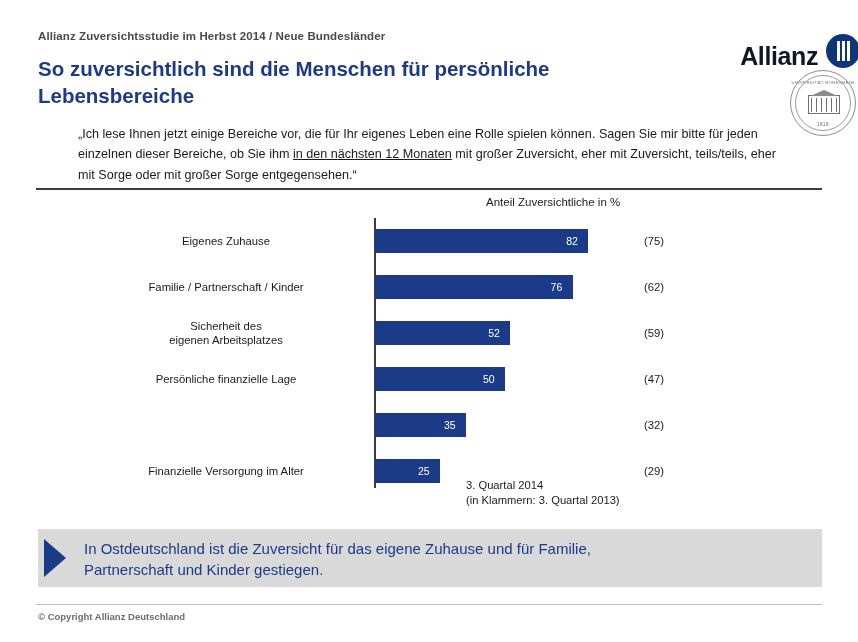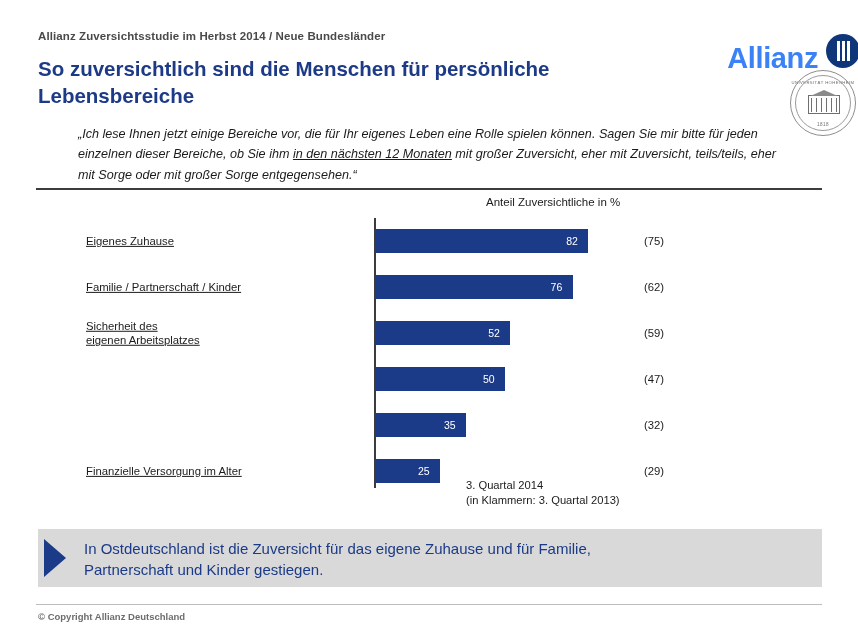--- a/index.html
+++ b/index.html
@@ -49,23 +49,23 @@
     position: absolute;
     right: 26px;
     top: 22px;
     width: 200px;
     height: 90px;
   }
   .logo-text {
     position: absolute;
     right: 58px;
     top: 20px;
-    font-size: 29px;
+    font-size: 25px;
     font-weight: bold;
-    color: #3b82f6;
+    color: #0f172a;
     letter-spacing: -0.4px;
   }
   .logo-mark {
     position: absolute;
     right: 16px;
     top: 12px;
     width: 34px;
     height: 34px;
     border-radius: 50%;
     background: #10367a;
@@ -141,21 +141,20 @@
 
   
   .quote {
     position: absolute;
     left: 78px;
     top: 124px;
     width: 700px;
     font-size: 12.6px;
     line-height: 1.62;
     color: #1b1b1b;
-    font-style: italic;
   }
   .quote u { text-decoration: underline; }
 
   .rule {
     position: absolute;
     left: 36px;
     top: 188px;
     width: 786px;
     height: 2px;
     background: #3c3c3c;
@@ -187,27 +186,26 @@
   .row {
     position: absolute;
     left: 0;
     width: 786px;
     height: 46px;
   }
   .row .cat {
     position: absolute;
     right: 456px;
     width: 280px;
-    text-align: left;
+    text-align: center;
     font-size: 11.3px;
     line-height: 1.26;
     color: #1b1b1b;
     top: 50%;
     transform: translateY(-50%);
-    text-decoration: underline;
   }
   .row .bar {
     position: absolute;
     left: 339px;
     top: 50%;
     transform: translateY(-50%);
     height: 24px;
     background: #1b3a87;
   }
   .row .val {
@@ -343,20 +341,23 @@
         <div class="row" style="top: 114px;">
           <div class="cat">
             <div>Sicherheit des</div>
             <div>eigenen Arbeitsplatzes</div>
           </div>
           <div class="bar" style="width: 135.2px;"></div>
           <div class="val" style="left: 452.2px;">52</div>
           <div class="prev">(59)</div>
         </div>
         <div class="row" style="top: 160px;">
+          <div class="cat">
+            <div>Persönliche finanzielle Lage</div>
+          </div>
           <div class="bar" style="width: 130px;"></div>
           <div class="val" style="left: 447px;">50</div>
           <div class="prev">(47)</div>
         </div>
         <div class="row" style="top: 206px;">
           <div class="bar" style="width: 91px;"></div>
           <div class="val" style="left: 408px;">35</div>
           <div class="prev">(32)</div>
         </div>
         <div class="row" style="top: 252px;">

